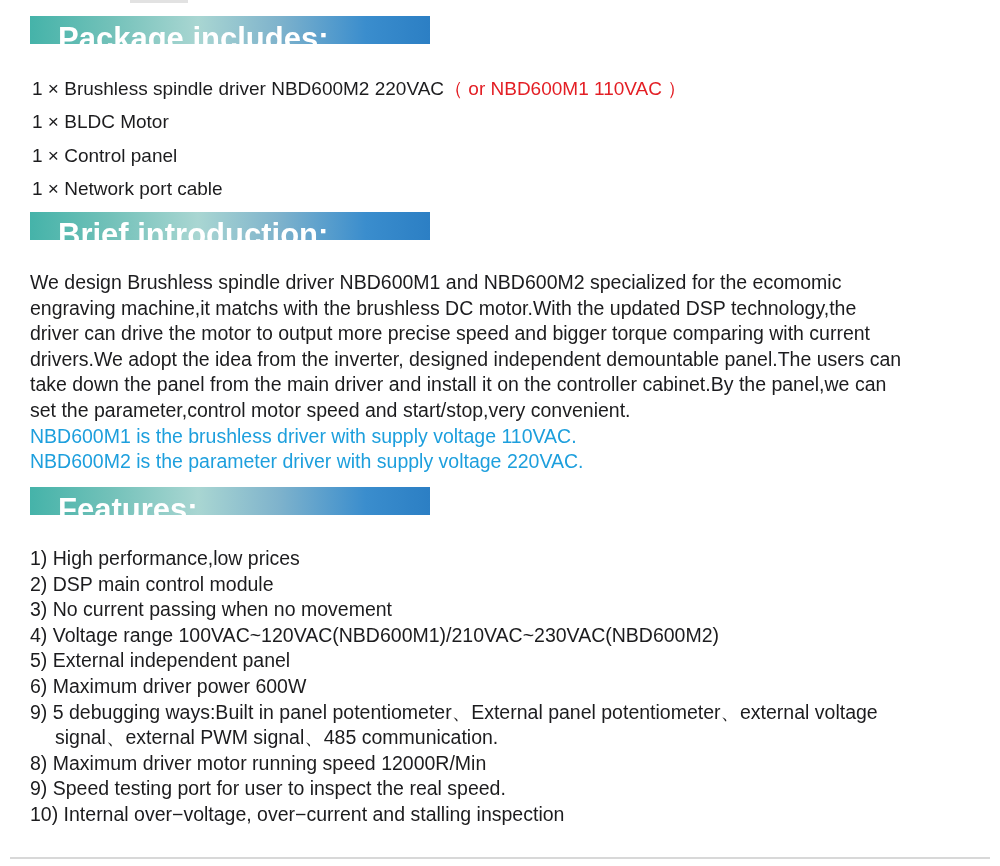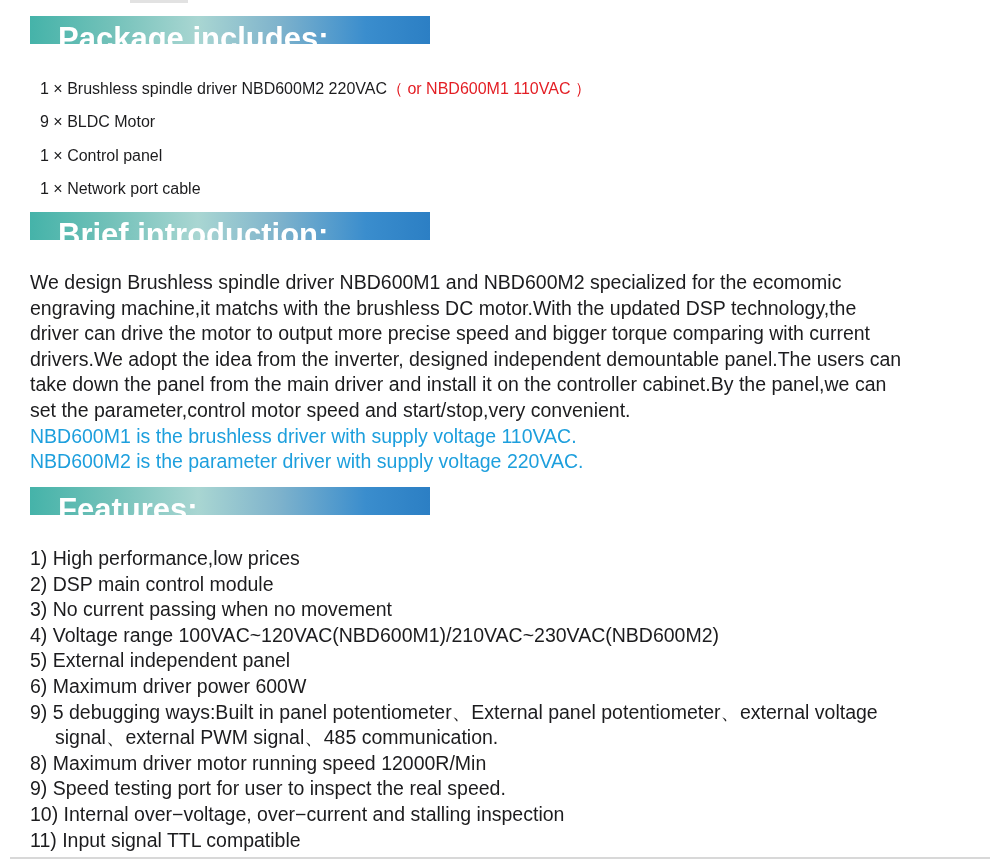--- a/index.html
+++ b/index.html
@@ -28,22 +28,22 @@
     font-size: 31px;
     font-weight: bold;
     line-height: 46px;
     white-space: nowrap;
   }
   #banner-package { top: 16px; }
   #banner-brief   { top: 212px; }
   #banner-features{ top: 487px; }
 
   .pkg-list {
-    position: absolute; left: 40px; top: 72px;
-    font-size: 16px; line-height: 33.4px;
+    position: absolute; left: 32px; top: 72px;
+    font-size: 19px; line-height: 33.4px;
     white-space: nowrap;
   }
   .pkg-note { color: var(--alert-red, #e31e24); }
 
   .intro {
     position: absolute; left: 30px; top: 270px;
     font-size: 19.5px; line-height: 25.6px;
     white-space: nowrap;
   }
   .intro .hl { color: var(--highlight-blue, #1d9fdd); }
@@ -68,21 +68,21 @@
 <body>
 
 <div class="top-remnant"></div>
 
 <div id="banner-package" class="banner">
   <span>Package includes:</span>
 </div>
 
 <div class="pkg-list">
   <div><span>1 × Brushless spindle driver NBD600M2 220VAC</span><span class="pkg-note">（ or NBD600M1 110VAC ）</span></div>
-  <div><span>9 × BLDC Motor</span><span class="pkg-note"></span></div>
+  <div><span>1 × BLDC Motor</span><span class="pkg-note"></span></div>
   <div><span>1 × Control panel</span><span class="pkg-note"></span></div>
   <div><span>1 × Network port cable</span><span class="pkg-note"></span></div>
 </div>
 
 <div id="banner-brief" class="banner">
   <span>Brief introduction:</span>
 </div>
 
 <div class="intro">
   <div>We design Brushless spindle driver NBD600M1 and NBD600M2 specialized for the ecomomic</div>
@@ -104,16 +104,15 @@
   <div>2) DSP main control module</div>
   <div>3) No current passing when no movement</div>
   <div>4) Voltage range 100VAC~120VAC(NBD600M1)/210VAC~230VAC(NBD600M2)</div>
   <div>5) External independent panel</div>
   <div>6) Maximum driver power 600W</div>
   <div>9) 5 debugging ways:Built in panel potentiometer、External panel potentiometer、external voltage</div>
   <div class="cont">signal、external PWM signal、485 communication.</div>
   <div>8) Maximum driver motor running speed 12000R/Min</div>
   <div>9) Speed testing port for user to inspect the real speed.</div>
   <div>10) Internal over−voltage, over−current and stalling inspection</div>
-  <div>11) Input signal TTL compatible</div>
 </div>
 
 <div class="bottom-divider"></div>
 
 </body></html>

